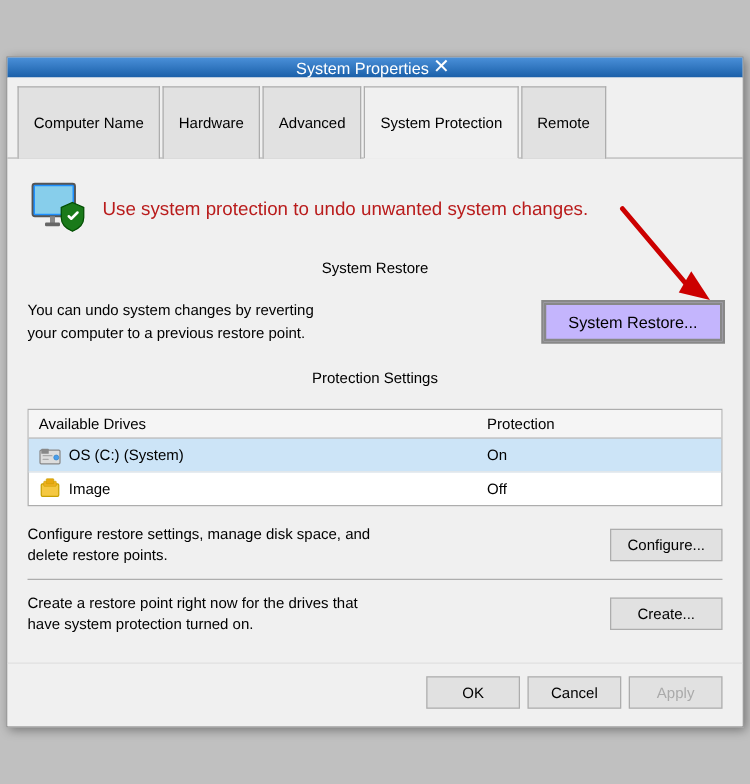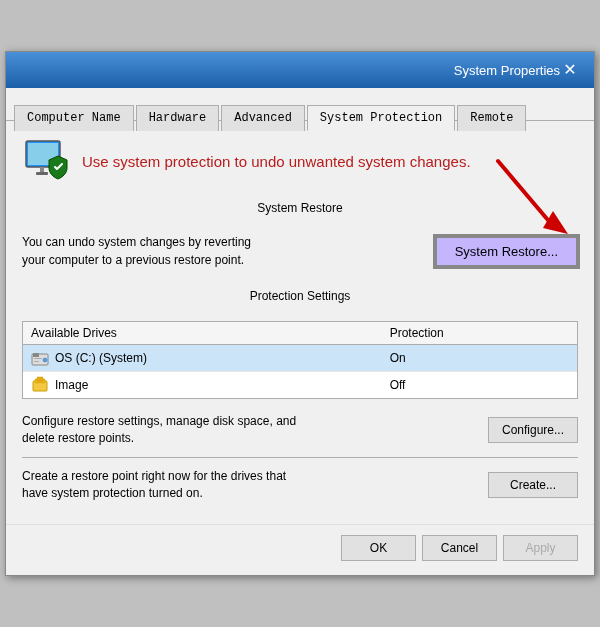--- a/index.html
+++ b/index.html
@@ -19,22 +19,22 @@
       background: #f0f0f0;
       border: 1px solid #888;
       box-shadow: 2px 2px 8px rgba(0,0,0,0.4);
     }
     .title-bar {
       background: linear-gradient(to bottom, #4a90d9, #1a5fa8);
       color: white;
       padding: 6px 14px;
       display: flex;
       align-items: center;
-      justify-content: flex-end;
-      height: 36px;
+      justify-content: center;
+      height: 16px;
     }
     .title-bar-title {
       font-size: 13px;
       font-weight: 400;
     }
     .title-bar-close {
       width: 20px;
       height: 20px;
       background: transparent;
       border: none;
@@ -48,29 +48,28 @@
     }
     
     .tab-bar {
       display: flex;
       background: #f0f0f0;
       border-bottom: 1px solid #adadad;
       padding: 6px 8px 0 8px;
       gap: 2px;
     }
     .tab {
-      padding: 5px 12px;
+      padding: 21px 12px;
       border: 1px solid #adadad;
       background: #e1e1e1;
       cursor: pointer;
       font-size: 12px;
       border-bottom: none;
       position: relative;
-      top: 11px;
-      font-family: Liberation Mono, monospace;
+      top: 1px;
     }
     .tab.active {
       background: #f0f0f0;
       border-bottom: 1px solid #f0f0f0;
       font-weight: 400;
       z-index: 1;
     }
     
     .content {
       padding: 16px 16px 12px 16px;

